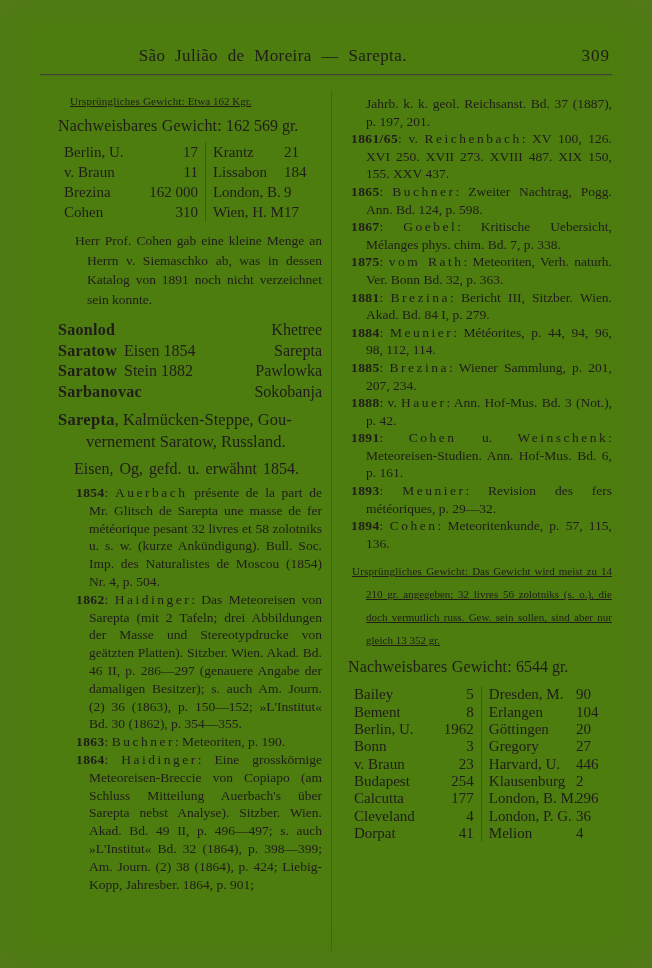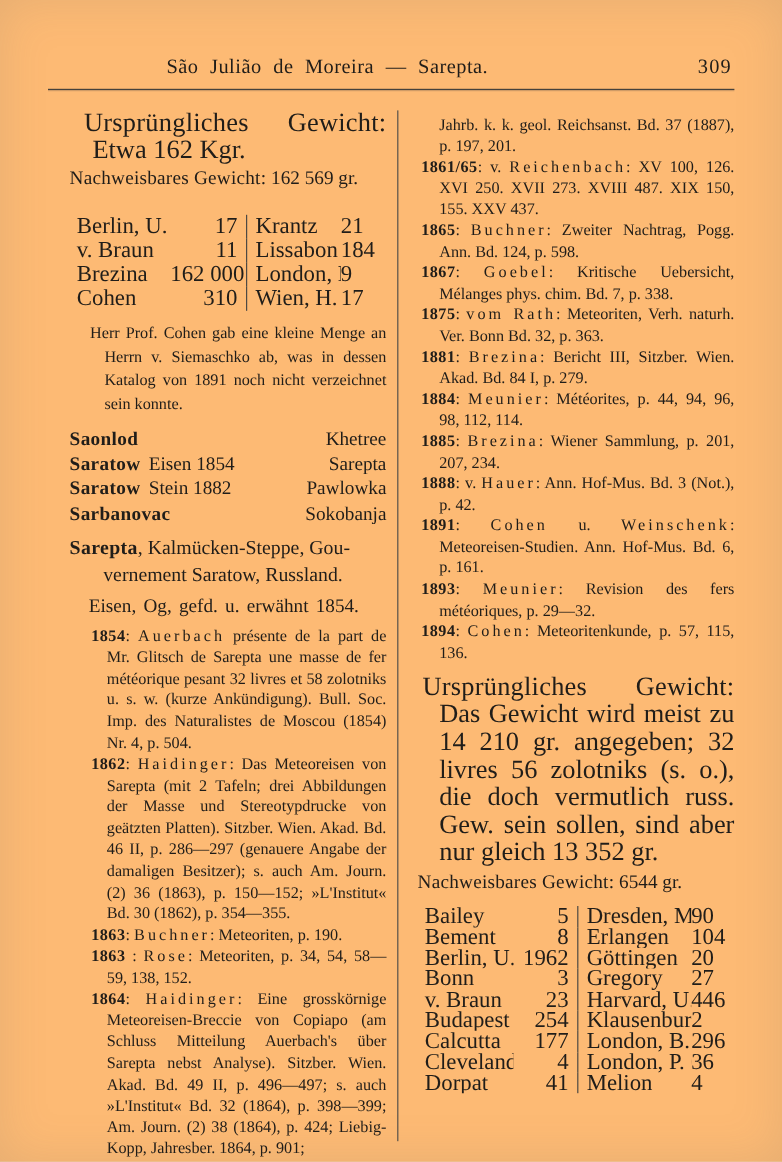--- a/index.html
+++ b/index.html
@@ -1,37 +1,37 @@
 <!DOCTYPE html>
 <html><head>
 <meta charset="utf-8">
 <style>
   html,body{margin:0;padding:0;}
   body{width:652px;height:968px;background:#efeeea;}
   .page{
     width:652px;height:968px;overflow:hidden;position:relative;
-    background:#fdba74;color:#201d19;
+    background:#4d7c0f;color:#201d19;
     font-family:"Liberation Serif","DejaVu Serif",serif;
     box-shadow:inset 0 0 40px rgba(120,115,105,0.18);
   }
   .pagehead{display:flex;align-items:baseline;padding:46px 42px 8px 42px;}
   .running-title{flex:1;text-align:center;font-size:17px;word-spacing:5px;letter-spacing:0.4px;padding-right:78px;}
   .page-number{font-size:17px;letter-spacing:1px;}
   .head-rule{height:1px;background:#45413b;margin:0 40px;box-shadow:0 1px 0 rgba(70,65,58,0.25);}
   .columns{display:flex;padding:15px 40px 0 58px;height:875px;overflow:hidden;}
   .col-left{width:264px;flex:0 0 264px;}
   .coldivider{width:1px;background:#56514a;align-self:stretch;margin:2px 0 14px 9px;}
   .col-right{flex:1;padding-left:16px;min-width:0;}
 
   p{margin:0;}
-  .gewicht{font-size:22px;line-height:23px;text-align:justify;padding-left:19px;text-indent:-7px;}
+  .gewicht{font-size:11px;line-height:23px;text-align:justify;padding-left:19px;text-indent:-7px;text-decoration:underline;}
   .gewicht2{font-size:16px;line-height:23px;text-align:justify;margin-top:1px;}
   .glabel{letter-spacing:0.2px;}
 
-  .wtable{margin:19px 0 0 4px;font-size:19px;}
+  .wtable{margin:5px 0 0 4px;font-size:15px;}
   .wrow{display:flex;line-height:20px;}
   .wc{white-space:nowrap;}
   .wc.c0{flex:1.15;padding-left:2px;overflow:hidden;}
   .wc.c1{width:56px;text-align:right;padding-right:7px;}
   .wc.c2{flex:1.05;border-left:1px solid #4d4943;padding-left:7px;overflow:hidden;}
   .wc.c3{width:38px;text-align:left;}
 
   .note{font-size:13.5px;line-height:19.5px;margin-top:9px;padding-left:29px;text-indent:-12px;text-align:justify;}
 
   .crossrefs{margin-top:11px;font-size:16px;}
@@ -126,21 +126,20 @@
         </div>
 
       <p class="entryhead"><span class="hw">Sarepta</span><span>, Kalmücken-Steppe, Gou­vernement Saratow, Russland.</span></p>
 
       <p class="classline">Eisen, Og, gefd. u. erwähnt 1854.</p>
 
       <div class="biblist">
           <p class="bib"><span class="year">1854</span><span>: </span><span class="sp">Auerbach</span><span> présente de la part de Mr. Glitsch de Sarepta une masse de fer météorique pesant 32 livres et 58 zolotniks u. s. w. (kurze Ankündigung). Bull. Soc. Imp. des Naturalistes de Moscou (1854) Nr. 4, p. 504.</span></p>
           <p class="bib"><span class="year">1862</span><span>: </span><span class="sp">Haidinger</span><span>: Das Meteoreisen von Sarepta (mit 2 Tafeln; drei Abbildungen der Masse und Stereotypdrucke von geätzten Platten). Sitzber. Wien. Akad. Bd. 46 II, p. 286—297 (genauere Angabe der damaligen Besitzer); s. auch Am. Journ. (2) 36 (1863), p. 150—152; »L'Institut« Bd. 30 (1862), p. 354—355.</span></p>
           <p class="bib"><span class="year">1863</span><span>: </span><span class="sp">Buchner</span><span>: Meteoriten, p. 190.</span></p>
-          <p class="bib"><span class="year">1863</span><span> : </span><span class="sp">Rose</span><span>: Meteoriten, p. 34, 54, 58—59, 138, 152.</span></p>
           <p class="bib"><span class="year">1864</span><span>: </span><span class="sp">Haidinger</span><span>: Eine grosskörnige Meteoreisen-Breccie von Copiapo (am Schluss Mitteilung Auerbach's über Sarepta nebst Analyse). Sitzber. Wien. Akad. Bd. 49 II, p. 496—497; s. auch »L'Institut« Bd. 32 (1864), p. 398—399; Am. Journ. (2) 38 (1864), p. 424; Liebig-Kopp, Jahresber. 1864, p. 901;</span></p>
         </div>
     </div>
 
     <div class="coldivider"></div>
 
     <div class="col-right">
       <div class="biblist">
           <p class="bib cont"><span>Jahrb. k. k. geol. Reichsanst. Bd. 37 (1887), p. 197, 201.</span></p>
           <p class="bib"><span class="year">1861/65</span><span>: v. </span><span class="sp">Reichenbach</span><span>: XV 100, 126. XVI 250. XVII 273. XVIII 487. XIX 150, 155. XXV 437.</span></p>

